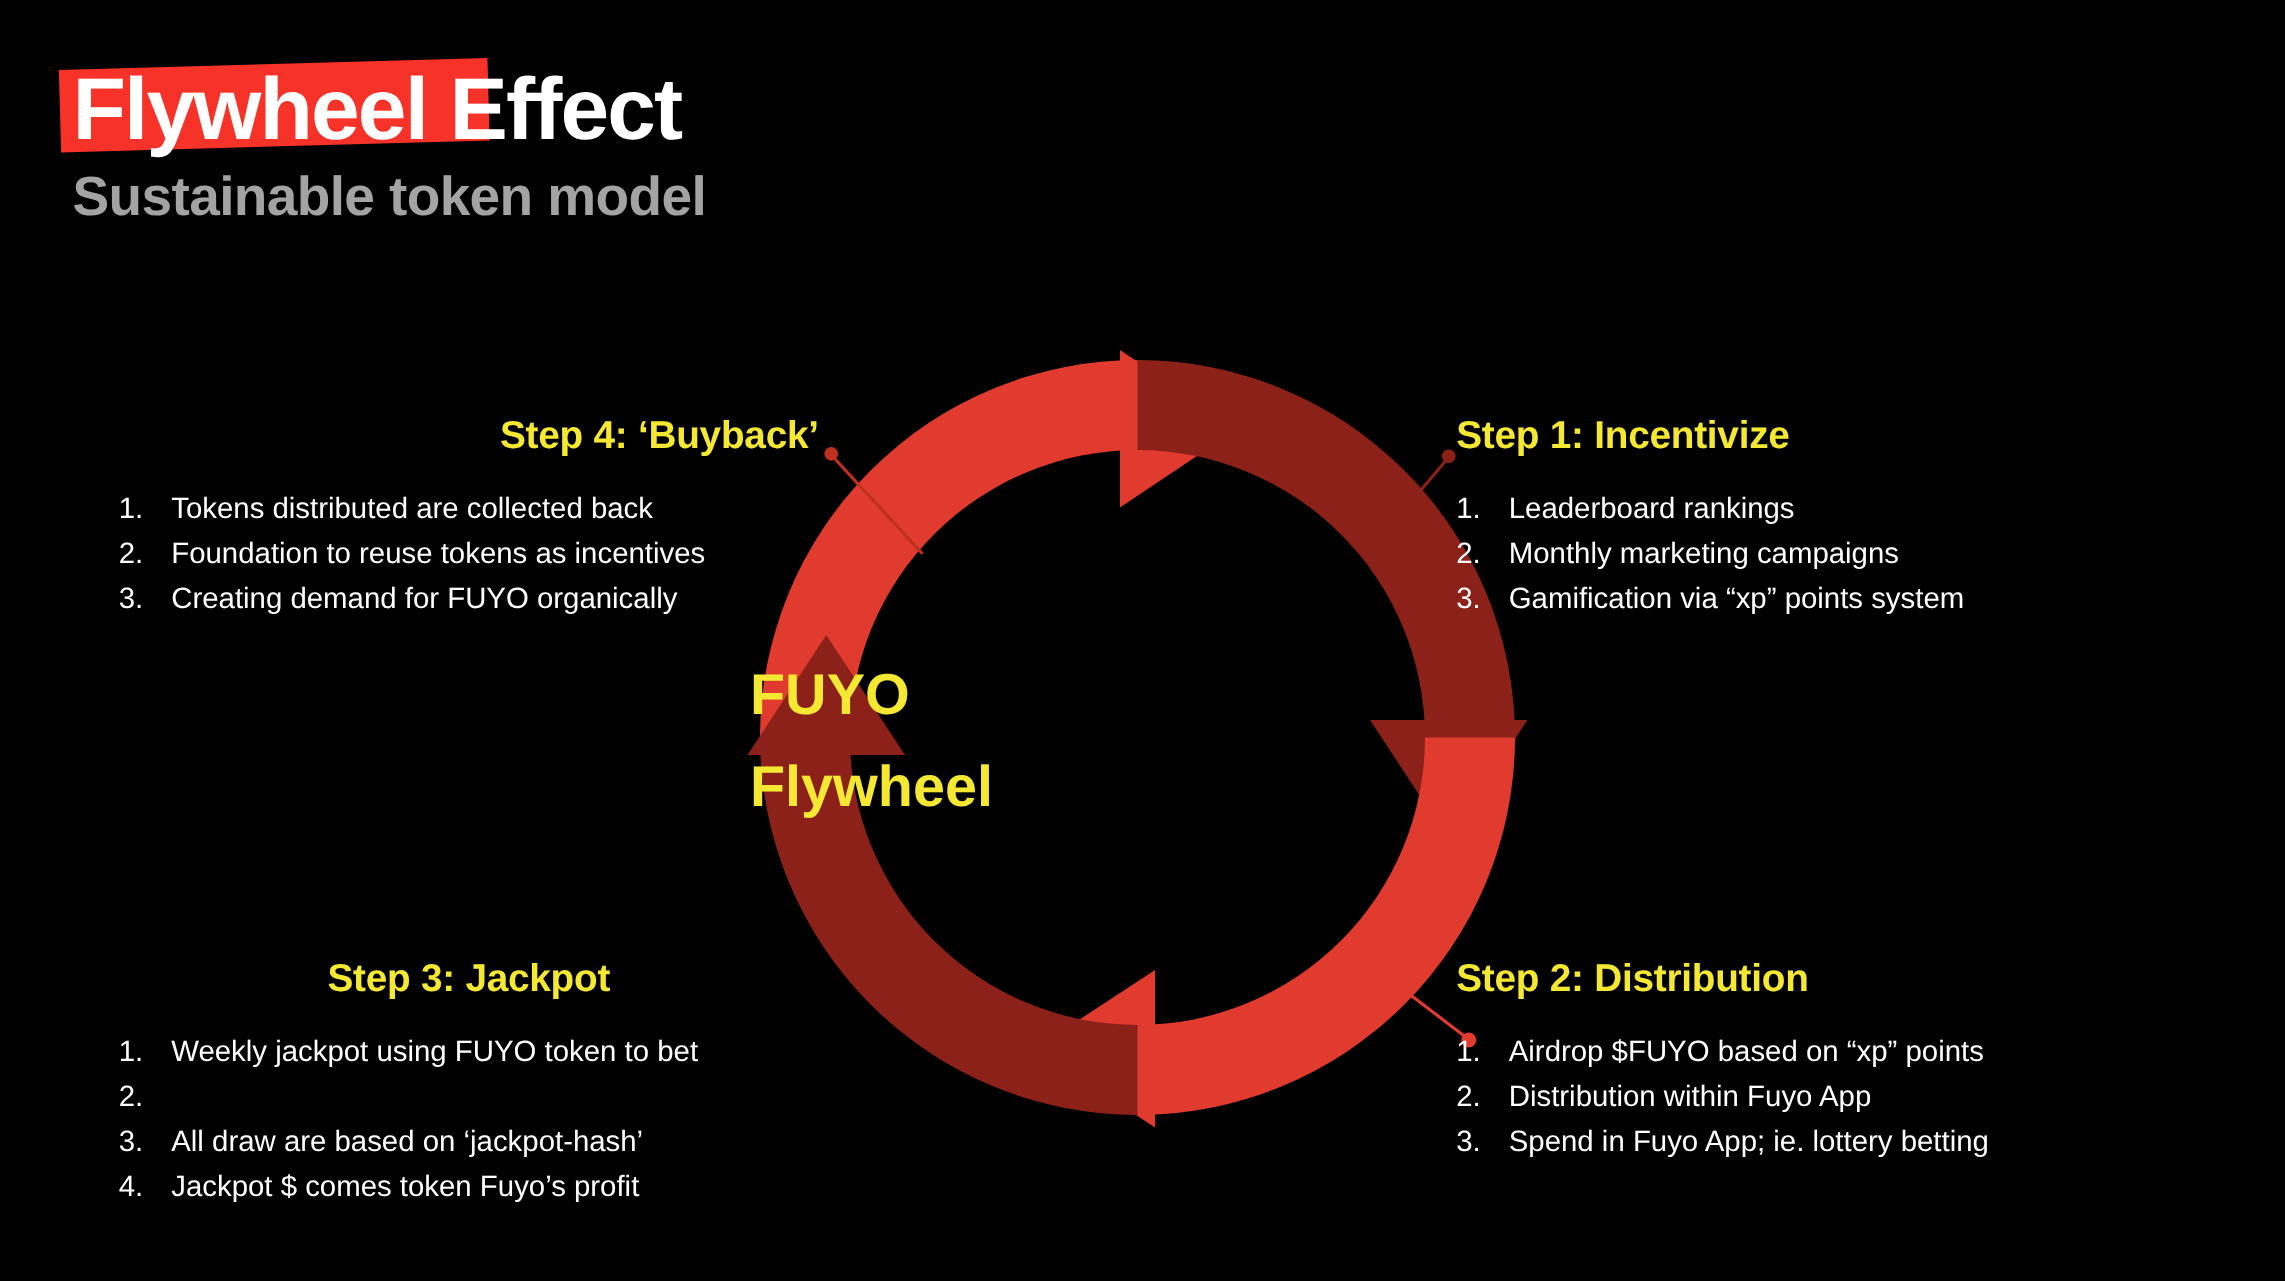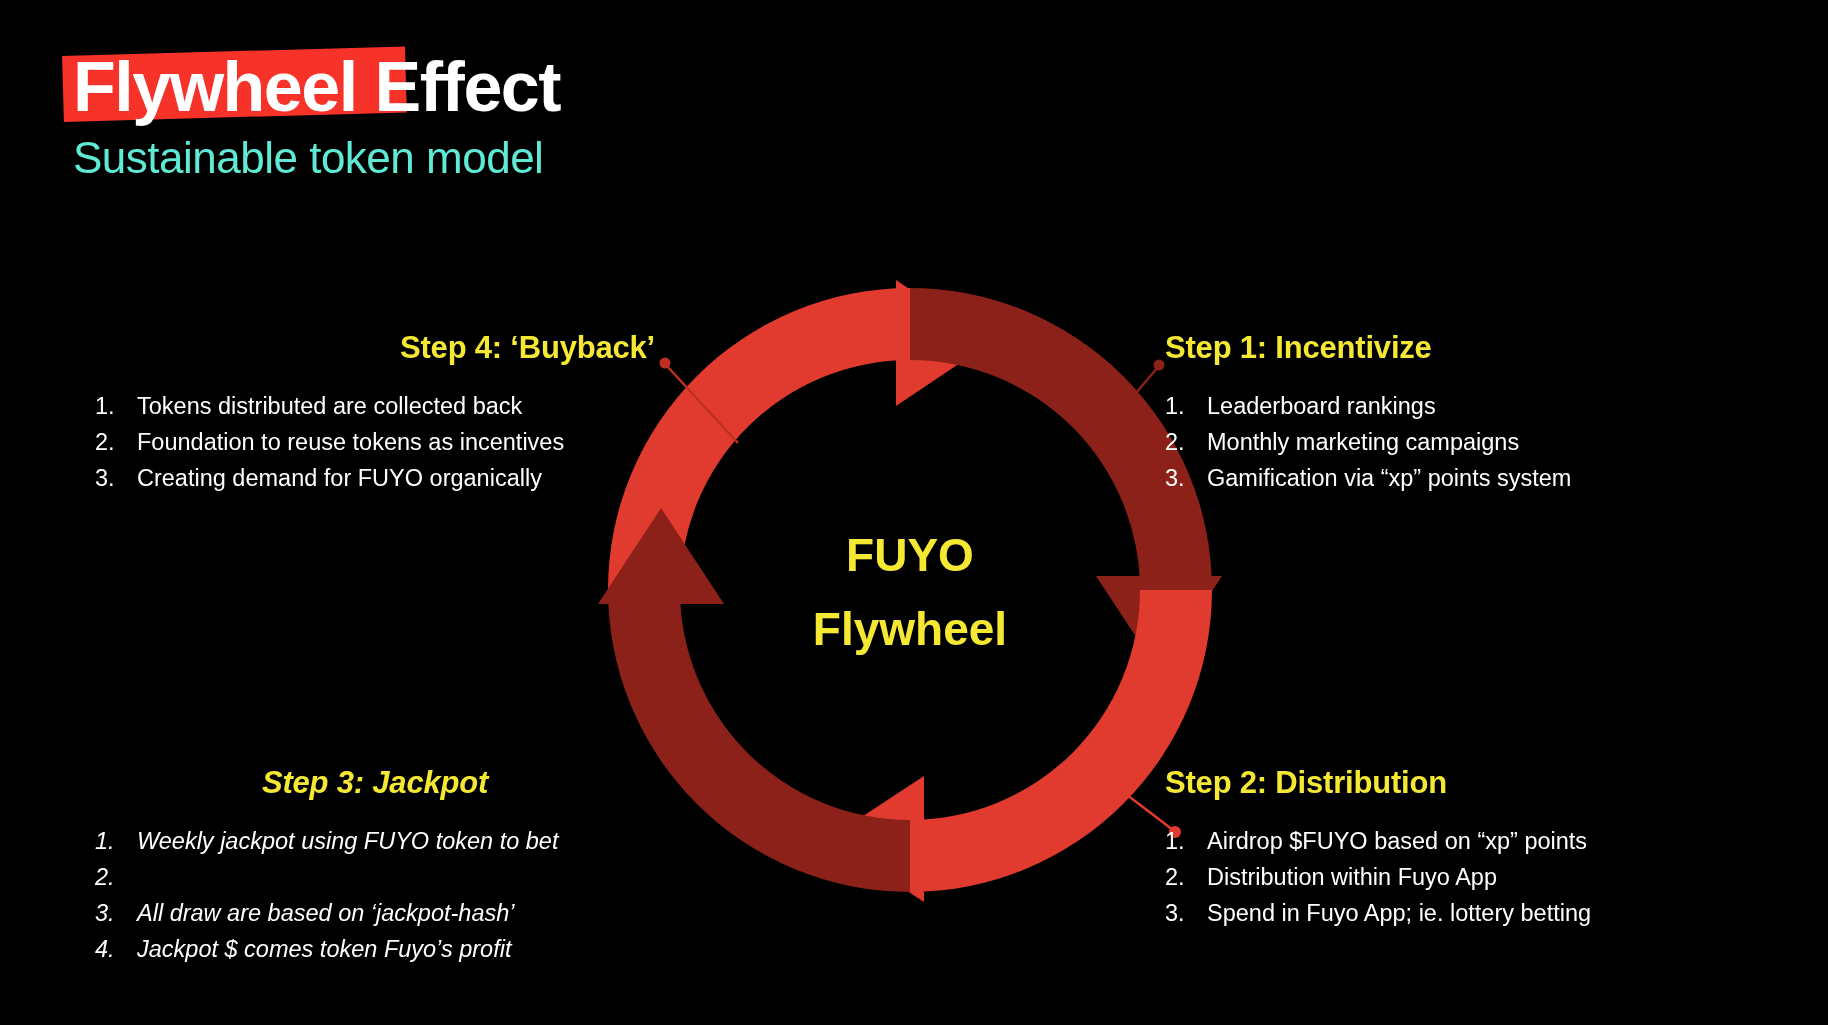--- a/index.html
+++ b/index.html
@@ -9,55 +9,55 @@
     overflow:hidden;
     font-family:"Liberation Sans", sans-serif;
   }
   #slide {
     position:relative;
     width:1828px; height:1025px;
     background:#000000;
   }
 
   
-  #title-block { position:absolute; left:58px; top:48px;margin-left:15px; }
+  #title-block { position:absolute; left:58px; top:48px; }
   #title-line { position:relative; display:block; height:78px; }
   #title-highlight {
     position:absolute;
     left:-10px; top:8px;
     width:343px; height:66px;
     background:#F73229;
     transform:rotate(-1.6deg);
     transform-origin:left center;
     z-index:0;
   }
   #title-text {
     position:relative; z-index:1;
     font-size:70px; font-weight:bold; color:#FFFFFF;
     letter-spacing:-1.5px; line-height:78px;
     white-space:nowrap;
   }
   #subtitle {
     margin-top:4px;
-    font-size:44px; font-weight:normal; color:#5eead4;
+    font-size:44px; font-weight:bold; color:#a3a3a3;
     letter-spacing:-0.5px; line-height:56px;
     white-space:nowrap;
   }
 
   
   #wheel {
     position:absolute;
     left:600px; top:280px;
     width:620px; height:620px;
   }
   #wheel svg { display:block; width:620px; height:620px; overflow:visible; }
   #wheel-center-label {
     position:absolute;
     left:0; top:238px; width:620px;
-    text-align:center;
+    text-align:left;
     color:#F5E833;
     font-size:46px; font-weight:bold;
     line-height:74px;
     pointer-events:none;
   }
 
   
   .step { position:absolute; }
   .step-title {
     color:#F5E833;
@@ -73,21 +73,21 @@
     font-size:23.5px;
     line-height:36px;
     white-space:nowrap;
   }
   .step-list li .num { width:42px; flex:0 0 42px; }
 
   #step4 { left:95px;  top:330px; }
   #step4 .step-title { text-align:right; width:560px; }
   #step1 { left:1165px; top:330px; }
   #step1 .step-title { text-align:left; }
-  #step3 { left:95px;  top:765px;font-style:italic; }
+  #step3 { left:95px;  top:765px; }
   #step3 .step-title { text-align:center; width:560px; }
   #step2 { left:1165px; top:765px; }
   #step2 .step-title { text-align:left; }
 
   
   .leader { position:absolute; overflow:visible; }
   #leader-1 { left:1100px; top:355px; width:70px; height:80px; }
   #leader-2 { left:1095px; top:770px; width:90px; height:80px; }
   #leader-4 { left:660px;  top:355px; width:80px; height:90px; }
 </style>

